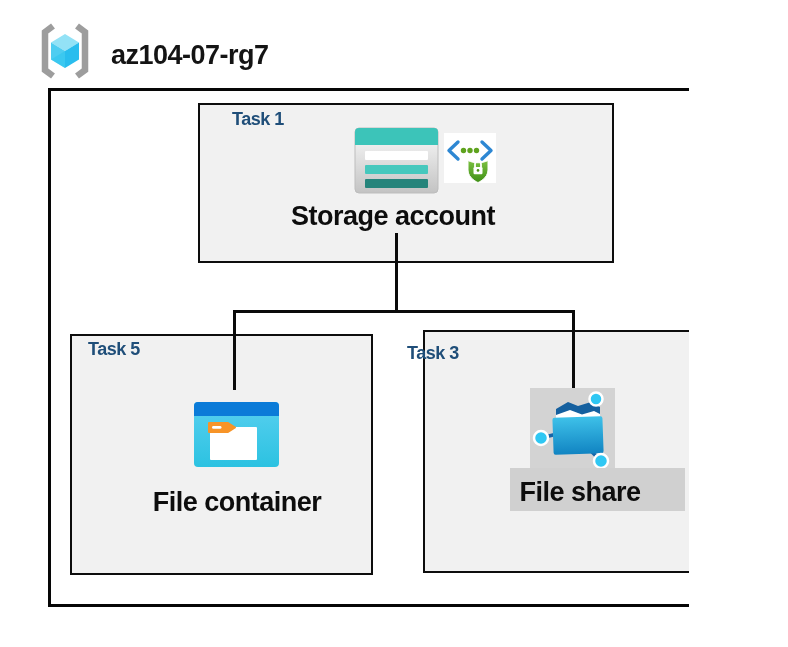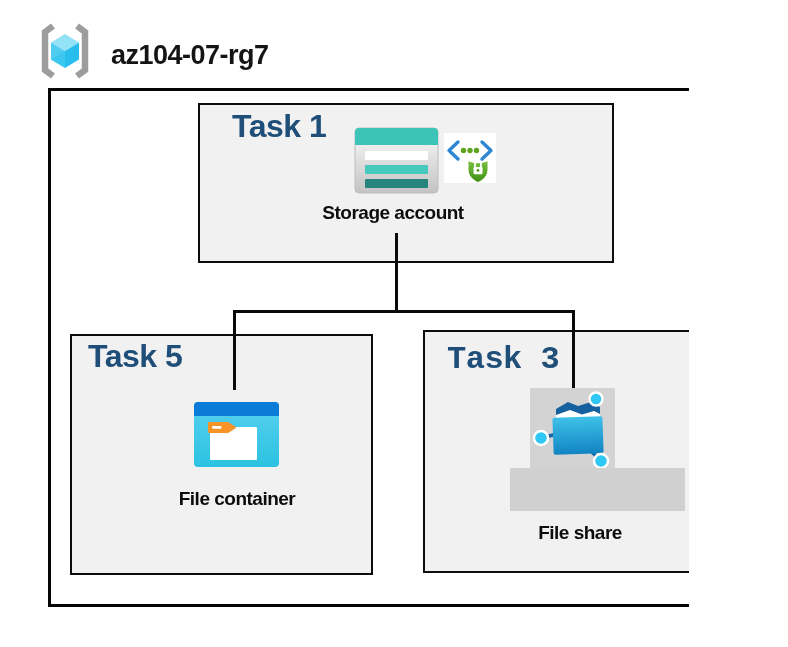--- a/index.html
+++ b/index.html
@@ -25,34 +25,34 @@
   }
   .task-box {
     position: absolute; background: #f1f1f1;
     border: 2px solid #0d0d0d; box-sizing: border-box; z-index: 2;
   }
   .task1 { left: 198px; top: 103px; width: 416px; height: 160px; }
   .task2 { left: 70px;  top: 334px; width: 303px; height: 241px; }
   .task3 { left: 423px; top: 330px; width: 301px; height: 243px; }
   .task-label {
     position: absolute; z-index: 7;
-    font-size: 32px; font-weight: bold; color: #1f4e79; line-height: 1;
+    font-size: 18px; font-weight: bold; color: #1f4e79; line-height: 1;
     letter-spacing: -0.5px;
   }
   .task1-label { left: 232px; top: 110px; }
   .task2-label { left: 88px;  top: 340px; }
-  .task3-label { left: 447px; top: 344px; font-family: Liberation Mono, monospace; }
+  .task3-label { left: 407px; top: 344px; }
   .resource-label {
     position: absolute; z-index: 7; transform: translateX(-50%);
-    font-size: 19px; font-weight: bold; color: #0d0d0d; line-height: 1;
+    font-size: 27px; font-weight: bold; color: #0d0d0d; line-height: 1;
     letter-spacing: -0.5px; white-space: nowrap;
   }
   .storage-label { left: 393px; top: 203px; }
   .blob-label    { left: 237px; top: 489px; }
-  .fileshare-label { left: 580px; top: 479px; margin-top: 44px; }
+  .fileshare-label { left: 580px; top: 479px; }
   .line { position: absolute; background: #0a0a0a; z-index: 5; }
   .line-v1 { left: 395px; top: 233px; width: 3px;  height: 78px; }
   .line-h  { left: 233px; top: 310px; width: 342px; height: 3px; }
   .line-v2 { left: 233px; top: 310px; width: 3px;  height: 80px; }
   .line-v3 { left: 572px; top: 310px; width: 3px;  height: 79px; }
   .icon { position: absolute; z-index: 6; }
   .storage-icon { left: 355px; top: 128px; width: 83px; height: 65px; }
   .sas-icon     { left: 444px; top: 133px; width: 52px; height: 50px; background: #ffffff; }
   .blob-icon    { left: 194px; top: 402px; width: 85px; height: 65px; }
   .fs-patch     { left: 530px; top: 388px; width: 85px; height: 80px; background: #d3d3d3; z-index: 6; position: absolute; }

